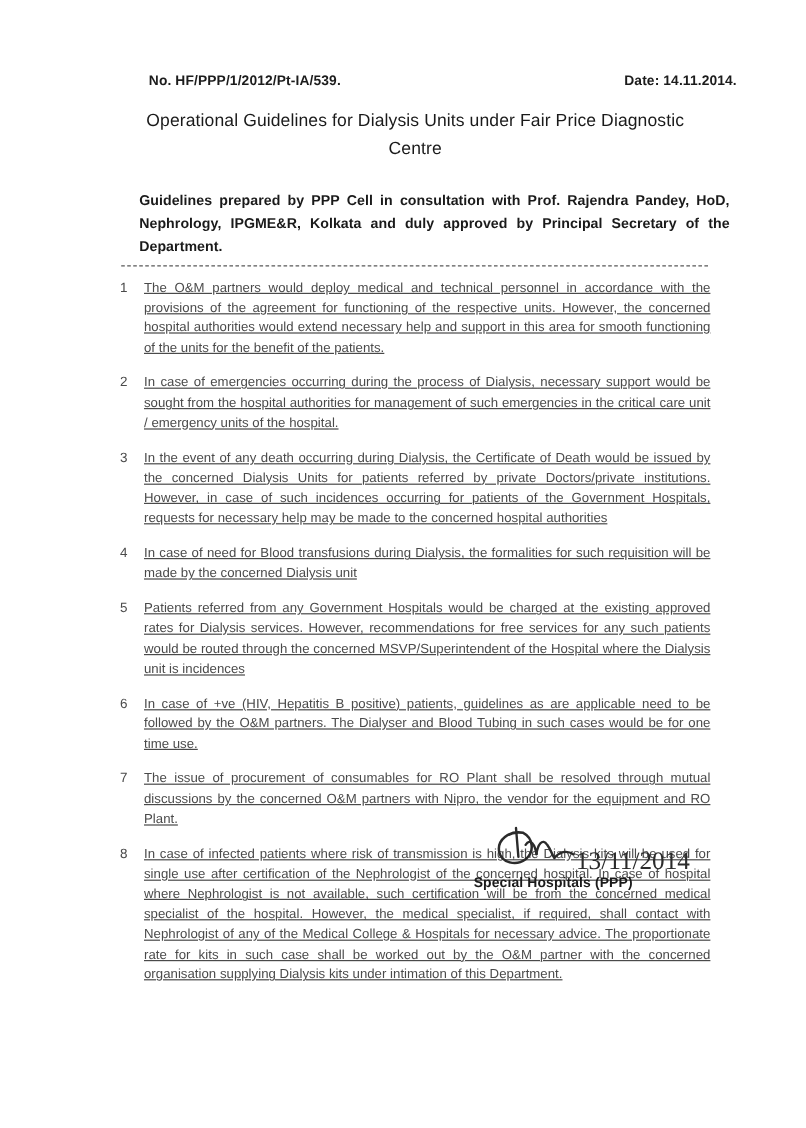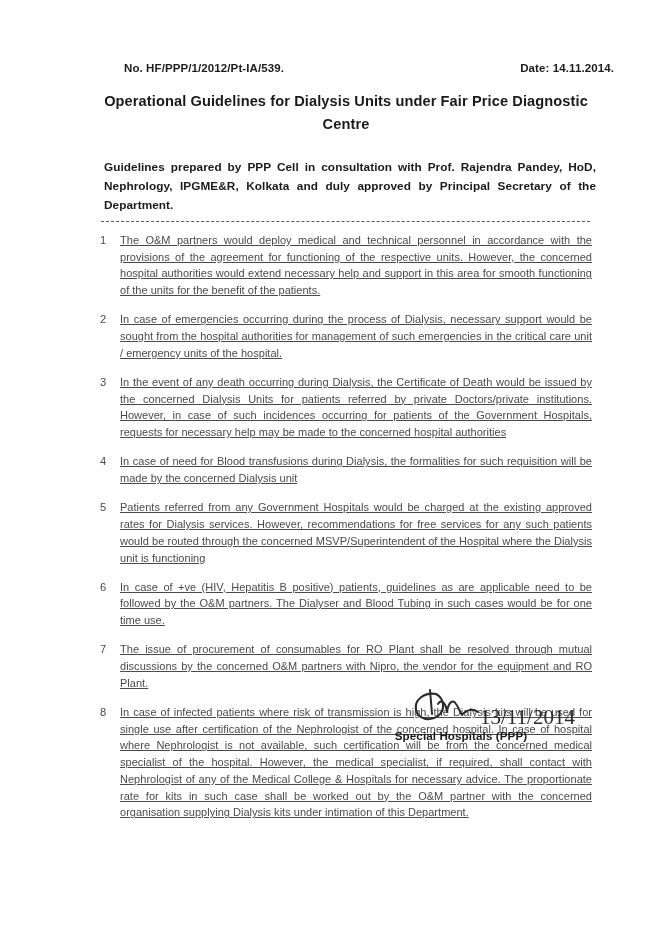--- a/index.html
+++ b/index.html
@@ -37,30 +37,30 @@
   .date { margin-right: 2px; }
 
   
   .doc-title {
     position: absolute;
     left: 100px;
     top: 90px;
     width: 492px;
     text-align: center;
     font-size: 14.6px;
-    font-weight: bold;
+    font-weight: normal;
     color: #1a1a1a;
     line-height: 1.55;
     letter-spacing: 0.1px;
   }
 
   
   .intro {
     position: absolute;
-    left: 104px;
+    left: 116px;
     top: 158px;
     width: 492px;
     font-size: 11.8px;
     font-weight: bold;
     color: #1a1a1a;
     line-height: 1.62;
     text-align: justify;
     letter-spacing: 0.05px;
   }
 
@@ -163,21 +163,21 @@
       <div class="clause-text">In the event of any death occurring during Dialysis, the Certificate of Death would be issued by the concerned Dialysis Units for patients referred by private Doctors/private institutions. However, in case of such incidences occurring for patients of the Government Hospitals, requests for necessary help may be made to the concerned hospital authorities</div>
     </div>
 
     <div class="clause">
       <div class="clause-num">4</div>
       <div class="clause-text">In case of need for Blood transfusions during Dialysis, the formalities for such requisition will be made by the concerned Dialysis unit</div>
     </div>
 
     <div class="clause">
       <div class="clause-num">5</div>
-      <div class="clause-text">Patients referred from any Government Hospitals would be charged at the existing approved rates for Dialysis services. However, recommendations for free services for any such patients would be routed through the concerned MSVP/Superintendent of the Hospital where the Dialysis unit is functioning</div>
+      <div class="clause-text">Patients referred from any Government Hospitals would be charged at the existing approved rates for Dialysis services. However, recommendations for free services for any such patients would be routed through the concerned MSVP/Superintendent of the Hospital where the Dialysis unit is incidences</div>
     </div>
 
     <div class="clause">
       <div class="clause-num">6</div>
       <div class="clause-text">In case of +ve (HIV, Hepatitis B positive) patients, guidelines as are applicable need to be followed by the O&amp;M partners. The Dialyser and Blood Tubing in such cases would be for one time use.</div>
     </div>
 
     <div class="clause">
       <div class="clause-num">7</div>
       <div class="clause-text">The issue of procurement of consumables for RO Plant shall be resolved through mutual discussions by the concerned O&amp;M partners with Nipro, the vendor for the equipment and RO Plant.</div>

